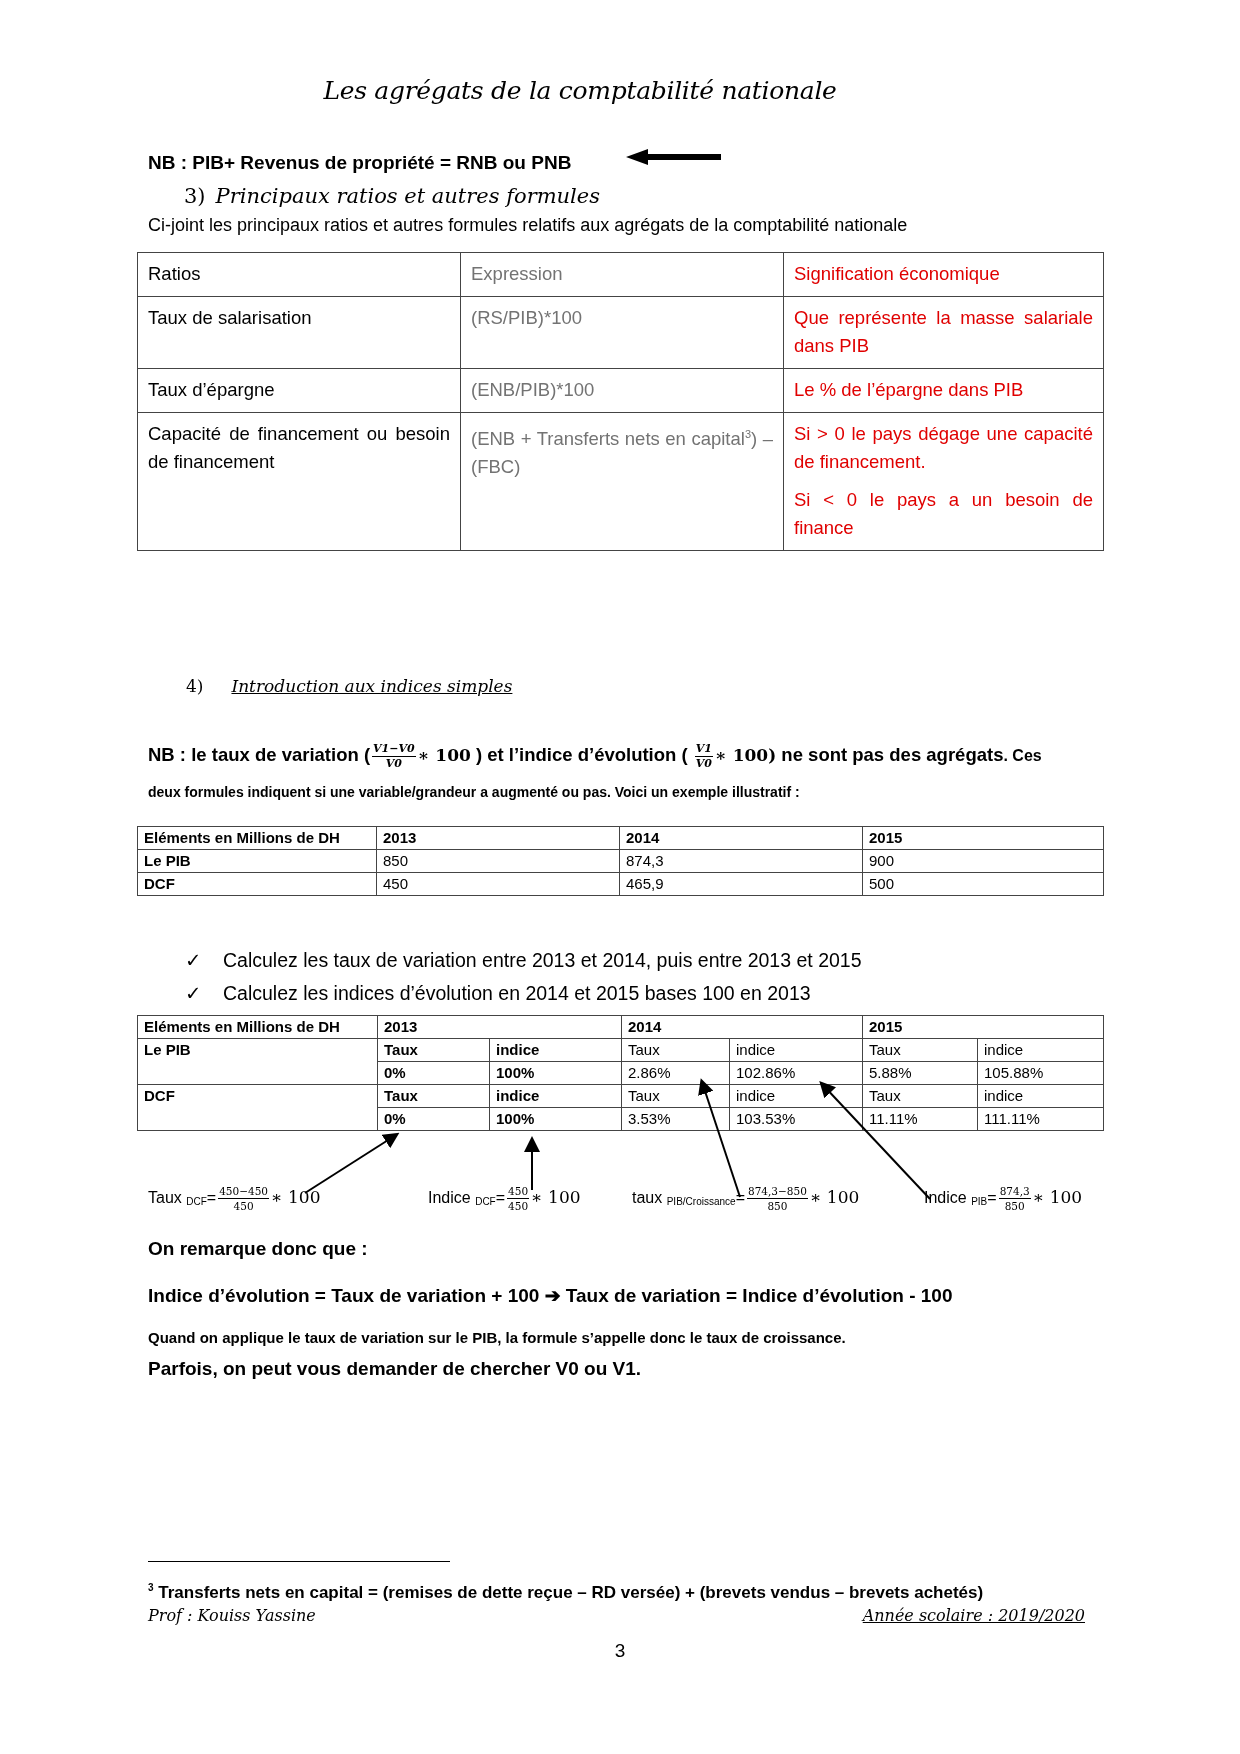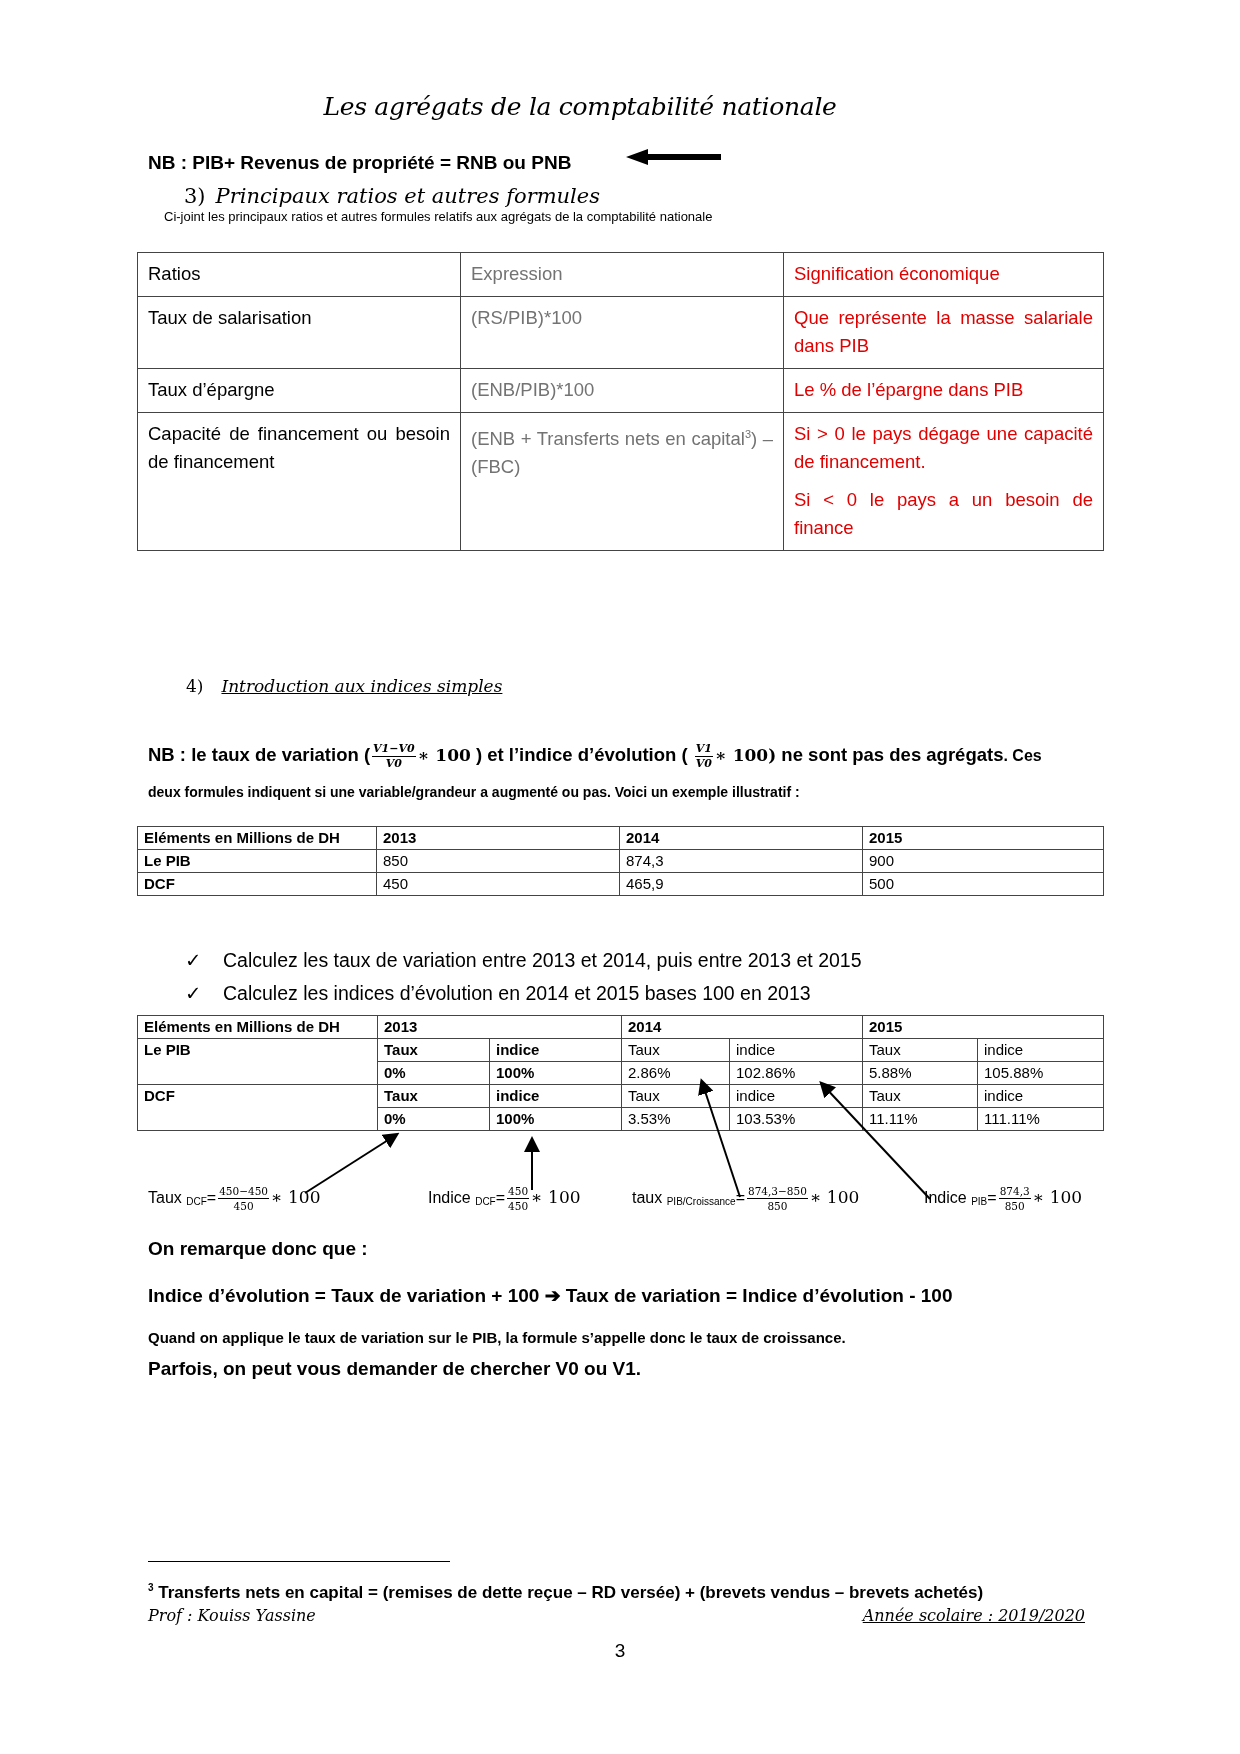--- a/index.html
+++ b/index.html
@@ -1,37 +1,37 @@
 <!DOCTYPE html>
 <html><head>
 <meta charset="utf-8">
 <style>
   html, body { margin: 0; padding: 0; background: #ffffff; }
   body { width: 1240px; height: 1754px; position: relative; overflow: hidden;
          font-family: "Liberation Sans", sans-serif; color: #000; }
   .abs { position: absolute; }
   .hand { font-family: "DejaVu Serif", serif; font-style: italic; }
-  .title { left: 300px; top: 76px; width: 560px; text-align: center; font-size: 25px; letter-spacing: -0.3px; margin-top: 16px; }
+  .title { left: 300px; top: 76px; width: 560px; text-align: center; font-size: 25px; letter-spacing: -0.3px; }
   .nb1 { left: 148px; top: 152px; font-size: 19px; font-weight: bold; }
   .arrow-big { left: 626px; top: 147px; width: 95px; height: 20px; }
   .h3 { left: 184px; top: 184px; font-size: 21px; }
-  .intro { left: 148px; top: 209px; font-size: 13px; margin-left: 16px; }
+  .intro { left: 148px; top: 215px; font-size: 18px; }
 
   table { border-collapse: collapse; position: absolute; }
   .t1 { left: 137px; top: 252px; width: 967px; font-size: 18.5px; font-weight: normal; }
   .t1 td { border: 1.5px solid #444; vertical-align: top; padding: 7px 10px 8px 10px; line-height: 28px; }
   .t1 .c1 { width: 302px; color: #000; }
   .t1 .c2 { width: 302px; color: #737373; }
   .t1 .c3 { color: #e00000; }
   .just { text-align: justify; text-align-last: left; }
   .t1 p { margin: 0; }
   .t1 p + p { margin-top: 10px; }
 
   .h4 { left: 186px; top: 676px; font-size: 17px; }
-  .h4 .lbl { text-decoration: underline; margin-left: 18px; }
+  .h4 .lbl { text-decoration: underline; margin-left: 28px; }
   .nb2 { left: 148px; top: 742px; font-size: 18.5px; font-weight: bold; white-space: nowrap; }
   .nb2b { left: 148px; top: 784px; font-size: 14px; font-weight: bold; white-space: nowrap; }
   .frac { display: inline-block; vertical-align: middle; text-align: center; font-family: "DejaVu Serif", serif; font-style: italic; font-size: 11px; line-height: 14px; margin: 0 2px; }
   .frac .num { display: block; border-bottom: 1px solid #000; padding: 0 1px; }
   .frac .den { display: block; }
   .mathx { font-family: "DejaVu Serif", serif; font-weight: bold; font-size: 17px; }
   .u { }
 
   .t2 { left: 137px; top: 826px; width: 967px; font-size: 15px; }
   .t2 td { border: 1.2px solid #444; padding: 1px 6px; height: 20px; line-height: 20px; }

